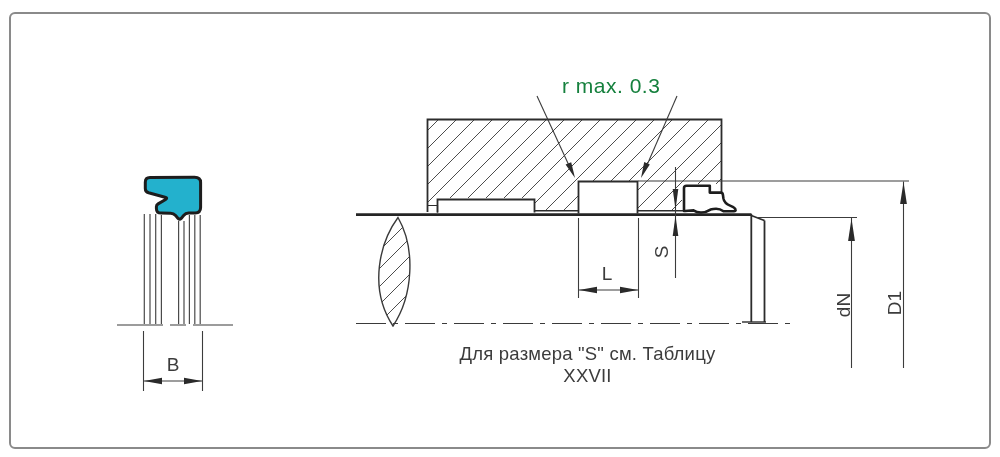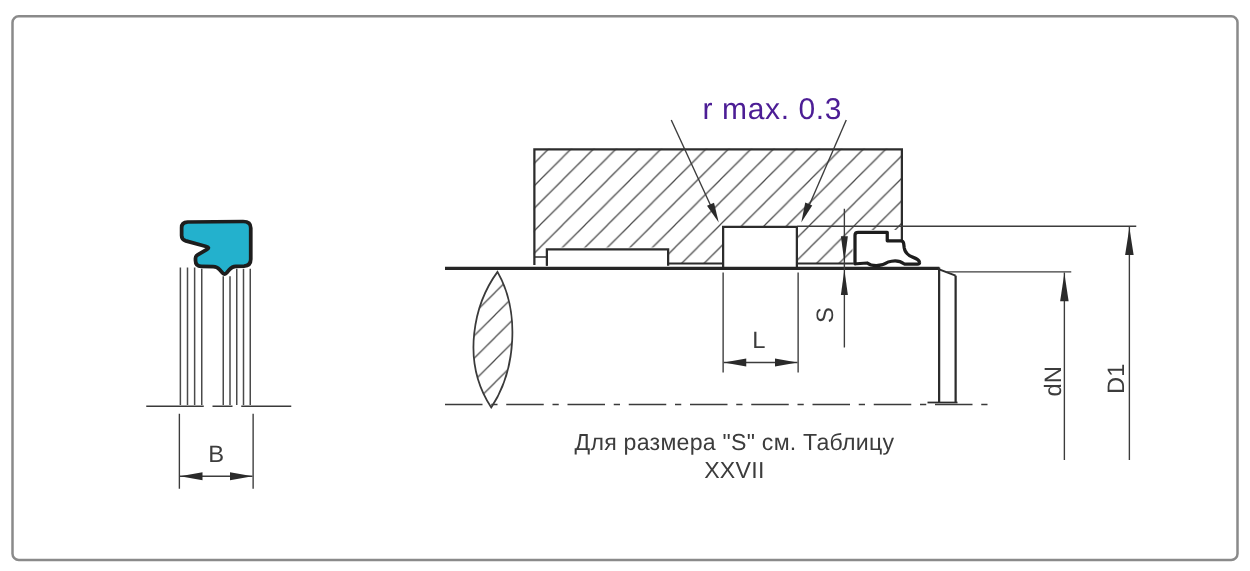--- a/index.html
+++ b/index.html
@@ -15,21 +15,21 @@
   .lbl{
     position:absolute;font-size:19px;color:#3c3c3c;line-height:1;white-space:nowrap;
     user-select:none;
   }
   .lbl.center{transform:translate(-50%,-50%);}
   .lbl.rot{transform:translate(-50%,-50%) rotate(-90deg);}
   .caption{
     position:absolute;left:435px;top:343px;width:305px;text-align:center;
     font-size:18.5px;color:#3c3c3c;letter-spacing:.2px;
   }
-  .rnote{position:absolute;left:562px;top:74px;font-size:24px;color:#4c1d95;letter-spacing:.5px;}
+  .rnote{position:absolute;left:562px;top:74px;font-size:21px;color:#15803d;letter-spacing:.5px;}
 </style>
 </head>
 <body>
 
 <div class="canvas">
 
   <div class="frame"></div>
 
   <svg class="linework" width="1000" height="457" viewBox="0 0 1000 457">
     <defs>

